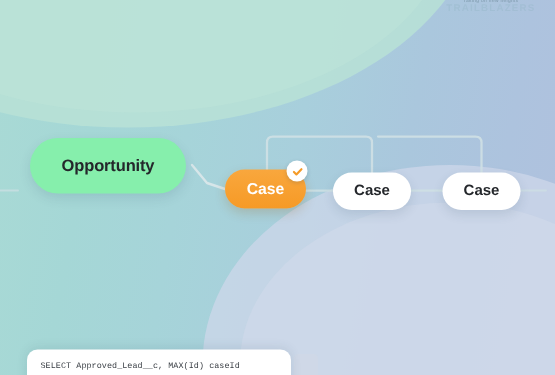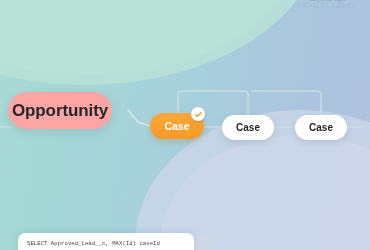--- a/index.html
+++ b/index.html
@@ -113,27 +113,27 @@
   .node {
     position: absolute;
     display: flex;
     align-items: center;
     justify-content: center;
     border-radius: 999px;
     box-sizing: border-box;
     white-space: nowrap;
   }
   .node-opportunity {
-    left: 8px;
+    left: 20px;
     top: 92px;
     width: 104px;
     height: 37px;
-    background: #fca5a5;
+    background: #86efac;
     color: #24272b;
-    font-size: 17px;
+    font-size: 11px;
     font-weight: 700;
     letter-spacing: -0.1px;
     box-shadow: 0 3px 8px rgba(40, 70, 90, 0.13);
   }
   .node-case-active {
     left: 150px;
     top: 113px;
     width: 54px;
     height: 26px;
     background: linear-gradient(180deg, #f9a73d 0%, #f69a26 100%);

